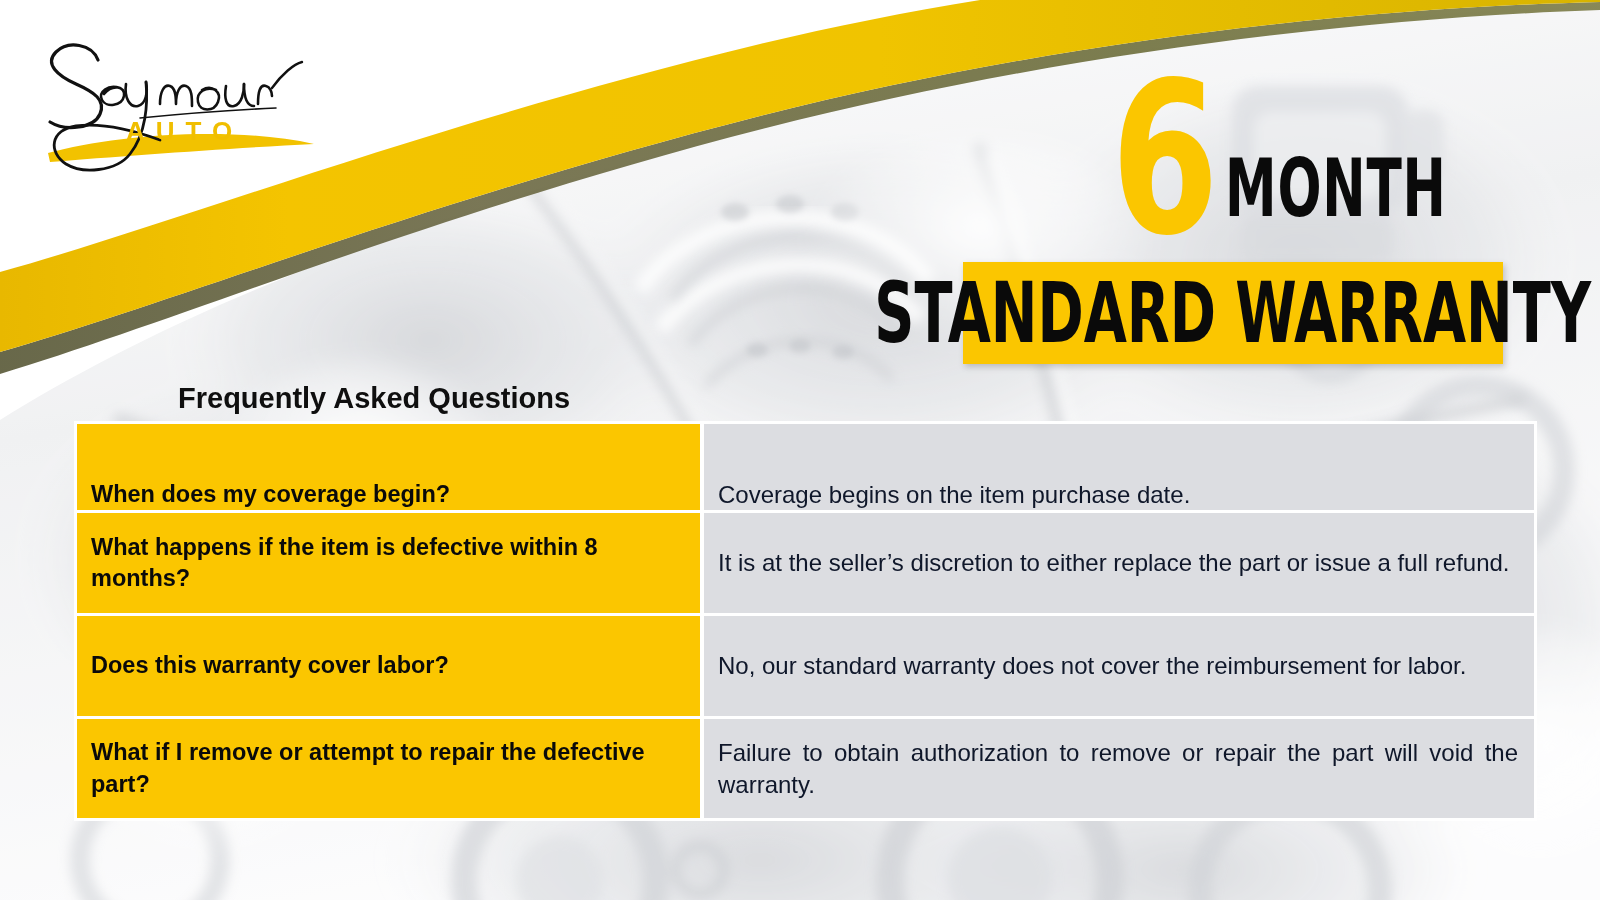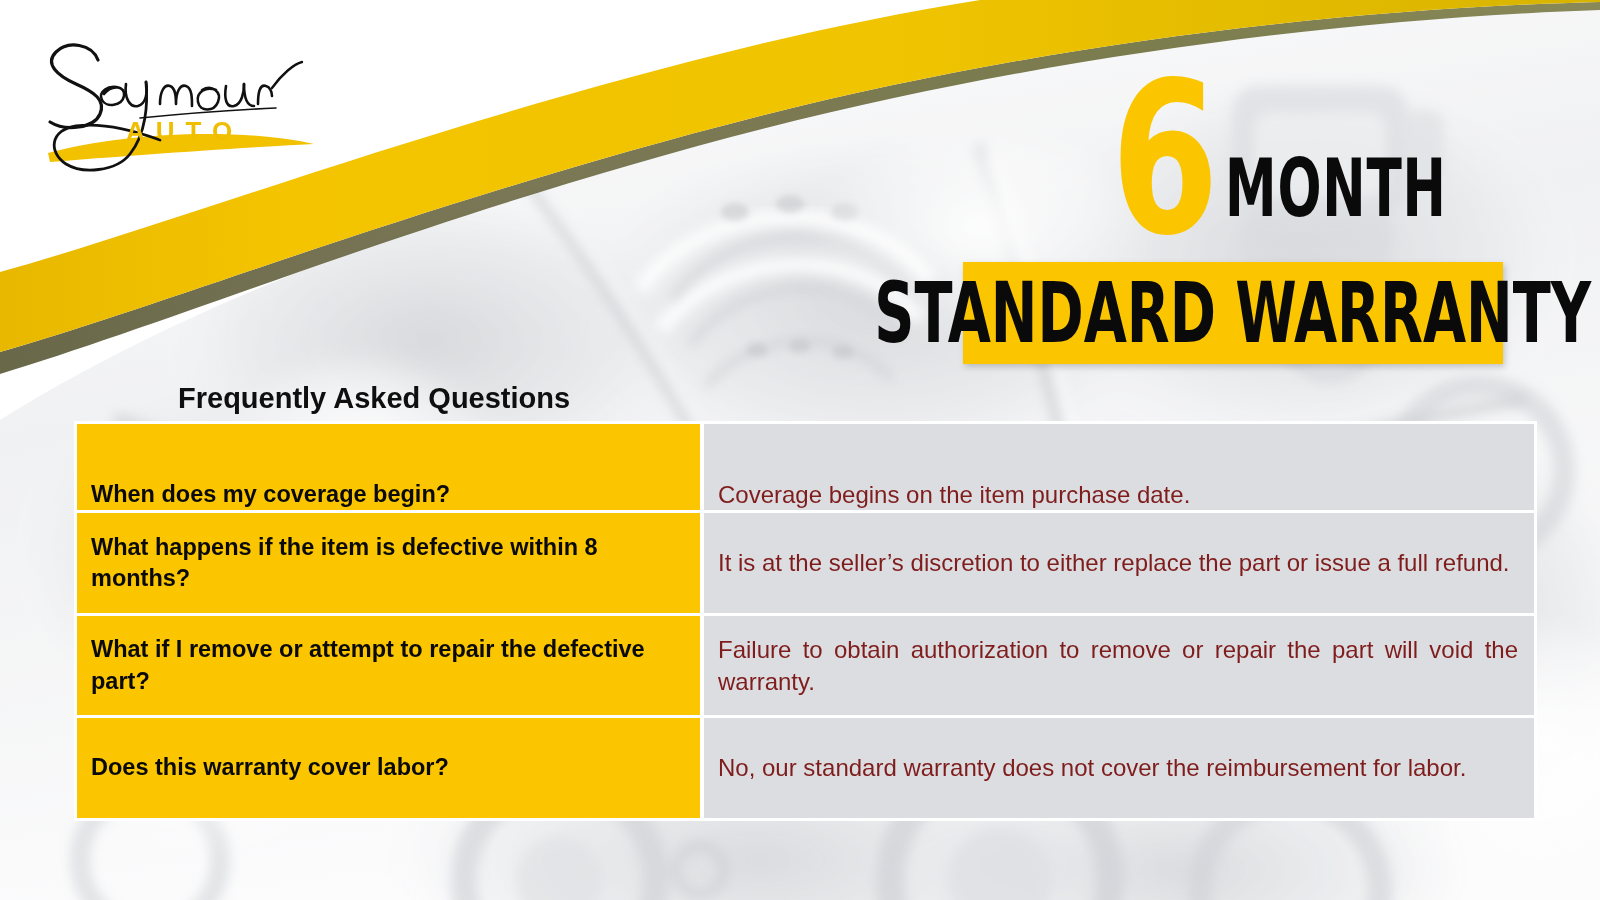--- a/index.html
+++ b/index.html
@@ -158,21 +158,21 @@
     font-weight: bold;
     font-size: 23.5px;
     line-height: 1.34;
     padding: 0 16px 0 14px;
     display: flex;
     align-items: center;
   }
   .a-cell {
     flex: 1 1 auto;
     background: #DCDDE1;
-    color: #7f1d1d;
+    color: #0f172a;
     font-weight: normal;
     font-size: 24px;
     line-height: 1.30;
     padding: 0 16px 0 14px;
     display: flex;
     align-items: center;
     text-align: justify;
     text-justify: inter-word;
     margin-left: 4px;
   }
@@ -382,33 +382,33 @@
 
     <div class="faq-row row-h2">
       <div class="q-cell">
         <span>What happens if the item is defective within 8 months?</span>
       </div>
       <div class="a-cell">
         <span>It is at the seller’s discretion to either replace the part or issue a full refund.</span>
       </div>
     </div>
 
+    <div class="faq-row row-h3">
+      <div class="q-cell">
+        <span>Does this warranty cover labor?</span>
+      </div>
+      <div class="a-cell">
+        <span>No, our standard warranty does not cover the reimbursement for labor.</span>
+      </div>
+    </div>
+
     <div class="faq-row row-h4">
       <div class="q-cell">
         <span>What if I remove or attempt to repair the defective part?</span>
       </div>
       <div class="a-cell">
         <span>Failure to obtain authorization to remove or repair the part will void the warranty.</span>
       </div>
     </div>
 
-    <div class="faq-row row-h3">
-      <div class="q-cell">
-        <span>Does this warranty cover labor?</span>
-      </div>
-      <div class="a-cell">
-        <span>No, our standard warranty does not cover the reimbursement for labor.</span>
-      </div>
-    </div>
-
   </div>
 
 </div>
 
 </body></html>

